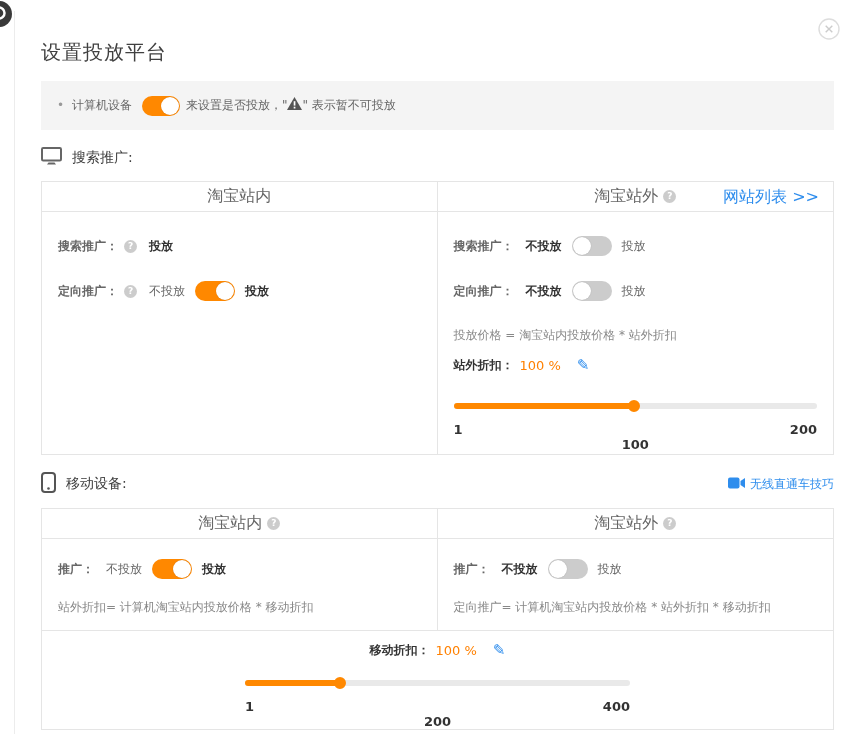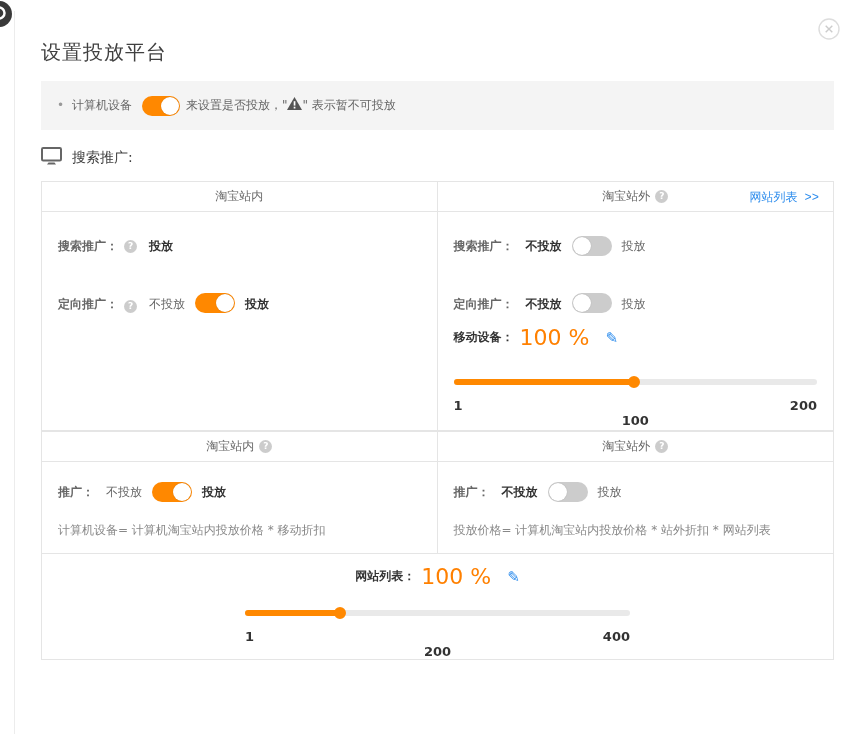--- a/index.html
+++ b/index.html
@@ -21,52 +21,52 @@
   .notice-row { line-height: 30px; }
   .notice-row .dot { display: inline-block; color: #999; margin-right: 8px; }
   .notice-row .dot::before { content: "•"; }
   a.blue-link { color: #2e8ded; text-decoration: none; cursor: pointer; }
 
   .section-head { display: flex; align-items: center; gap: 10px; margin: 17px 0 12px 0; font-size: 14px; color: #404040; }
   .section-head .grow { flex: 1; }
   .video-link { display: inline-flex; align-items: center; gap: 5px; font-size: 12px; }
 
   .panel { border: 1px solid #e5e5e5; }
-  .panel-header { display: flex; border-bottom: 1px solid #e5e5e5; height: 30px; font-size: 12px; color: #666; }
+  .panel-header { display: flex; border-bottom: 1px solid #e5e5e5; height: 30px; font-size: 16px; color: #666; }
   .ph-cell { width: 50%; position: relative; display: flex; align-items: center; justify-content: center; gap: 5px; }
   .ph-cell.first { border-right: 1px solid #e5e5e5; }
-  .hdr-link { position: absolute; right: 14px; top: 50%; transform: translateY(-50%); font-family: Liberation Mono, monospace; }
+  .hdr-link { position: absolute; right: 14px; top: 50%; transform: translateY(-50%); }
 
   .panel-body { display: flex; }
   .pb-cell { width: 50%; padding: 12px 16px 14px 16px; }
   .pb-cell.first { border-right: 1px solid #e5e5e5; }
   .computer .pb-cell { min-height: 200px; }
 
   .field-row { display: flex; align-items: center; margin-top: 9px; height: 26px; gap: 6px; }
-  .field-row + .field-row { margin-top: 28px; align-items: flex-end; }
+  .field-row + .field-row { margin-top: 19px; }
   .lbl { color: #666; font-weight: bold; }
   .act { font-weight: bold; color: #333; }
   .inact { color: #666; }
 
   .help { display: inline-block; width: 13px; height: 13px; border-radius: 50%; background: #ccc; color: #fff;
           font-size: 9px; line-height: 13px; text-align: center; font-weight: bold; cursor: pointer; }
   .help::after { content: "?"; }
 
   .toggle { display: inline-block; width: 40px; height: 20px; border-radius: 10px; background: #ccc;
             position: relative; cursor: pointer; margin: 0 4px; flex: none; }
   .toggle .knob { position: absolute; top: 1px; left: 1px; width: 18px; height: 18px; border-radius: 50%;
                   background: #fff; box-shadow: 0 0 1px rgba(0,0,0,.25); }
   .toggle.on { background: #ff8800; }
   .toggle.on .knob { left: auto; right: 1px; }
   .toggle.small { width: 38px; height: 20px; vertical-align: middle; margin: 0 6px; }
 
   .formula { color: #888; margin-top: 22px; line-height: 18px; }
   .discount-line { margin-top: 12px; display: flex; align-items: center; gap: 6px; }
   .discount-lbl { font-weight: bold; color: #333; }
-  .discount-val { color: #ff8000; font-size: 22px; font-family: "DejaVu Sans", sans-serif; }
+  .discount-val { color: #ff8000; font-size: 13px; font-family: "DejaVu Sans", sans-serif; }
   .pencil { color: #2e8ded; font-size: 15px; margin-left: 10px; cursor: pointer; }
   .pencil::after { content: "✎"; }
 
   .slider { position: relative; margin-top: 22px; height: 20px; cursor: pointer; }
   .slider .track { position: absolute; left: 0; right: 0; top: 7px; height: 6px; border-radius: 3px; background: #e9e9e9; }
   .slider .fill { position: absolute; left: 0; top: 0; height: 6px; border-radius: 3px; background: #ff8800; }
   .slider .sknob { position: absolute; top: 10px; width: 8px; height: 8px; background: #fff;
                    border: 6px solid #ff8800; border-radius: 50%; transform: translate(-50%,-50%); }
   .fill50 { width: 49.7%; } .pos50 { left: 49.7%; }
   .fill25 { width: 24.8%; } .pos25 { left: 24.8%; }
@@ -164,43 +164,63 @@
         </div>
         <div class="field-row">
           <span class="lbl">定向推广：</span>
           <span class="act" style="margin-left:6px;">不投放</span>
           <span class="toggle off">
               <span class="knob"></span>
             </span>
           <span class="inact">投放</span>
         </div>
 
+        <div class="formula">投放价格 = 淘宝站内投放价格 * 站外折扣</div>
 
         <div class="discount-line">
-          <span class="discount-lbl">移动设备：</span>
+          <span class="discount-lbl">站外折扣：</span>
           <span class="discount-val">100 %</span>
           <span class="pencil"></span>
         </div>
 
         <div class="slider">
           <div class="track">
               <div class="fill fill50"></div>
             </div>
           <div class="sknob pos50"></div>
         </div>
         <div class="slider-labels">
           <span class="smin">1</span>
           <span class="smid">100</span>
           <span class="smax">200</span>
         </div>
       </div>
 
     </div>
   </div>
 
+  <div class="section-head">
+    <span>
+      <svg width="15" height="21" viewBox="0 0 15 21">
+        <rect x="1" y="1" width="13" height="19" rx="3" fill="none" stroke="#555" stroke-width="2"></rect>
+        <circle cx="7.5" cy="16.5" r="1.3" fill="#555"></circle>
+      </svg>
+    </span>
+    <span>移动设备:</span>
+    <span class="grow"></span>
+    <a class="blue-link video-link">
+      <span>
+        <svg width="17" height="12" viewBox="0 0 17 12">
+          <rect x="0" y="0.5" width="11.5" height="11" rx="2" fill="#2e8ded"></rect>
+          <path d="M12.5 4 L17 1 V11 L12.5 8 Z" fill="#2e8ded"></path>
+        </svg>
+      </span>
+      <span>无线直通车技巧</span>
+    </a>
+  </div>
 
   <div class="panel mobile">
     <div class="panel-header">
       <div class="ph-cell first">
         <span>淘宝站内</span>
         <span class="help"></span>
       </div>
       <div class="ph-cell">
         <span>淘宝站外</span>
         <span class="help"></span>
@@ -210,38 +230,38 @@
     <div class="panel-body">
       <div class="pb-cell first">
         <div class="field-row">
           <span class="lbl">推广：</span>
           <span class="inact" style="margin-left:6px;">不投放</span>
           <span class="toggle on">
               <span class="knob"></span>
             </span>
           <span class="act">投放</span>
         </div>
-        <div class="formula" style="margin-top:16px;">计算机设备= 计算机淘宝站内投放价格 * 移动折扣</div>
+        <div class="formula" style="margin-top:16px;">站外折扣= 计算机淘宝站内投放价格 * 移动折扣</div>
       </div>
       <div class="pb-cell">
         <div class="field-row">
           <span class="lbl">推广：</span>
           <span class="act" style="margin-left:6px;">不投放</span>
           <span class="toggle off">
               <span class="knob"></span>
             </span>
           <span class="inact">投放</span>
         </div>
-        <div class="formula" style="margin-top:16px;">投放价格= 计算机淘宝站内投放价格 * 站外折扣 * 网站列表</div>
+        <div class="formula" style="margin-top:16px;">定向推广= 计算机淘宝站内投放价格 * 站外折扣 * 移动折扣</div>
       </div>
     </div>
 
     <div class="mobile-discount">
       <div class="discount-line">
-        <span class="discount-lbl">网站列表：</span>
+        <span class="discount-lbl">移动折扣：</span>
         <span class="discount-val">100 %</span>
         <span class="pencil"></span>
       </div>
       <div class="mobile-slider-wrap">
         <div class="slider">
           <div class="track">
               <div class="fill fill25"></div>
             </div>
           <div class="sknob pos25"></div>
         </div>

